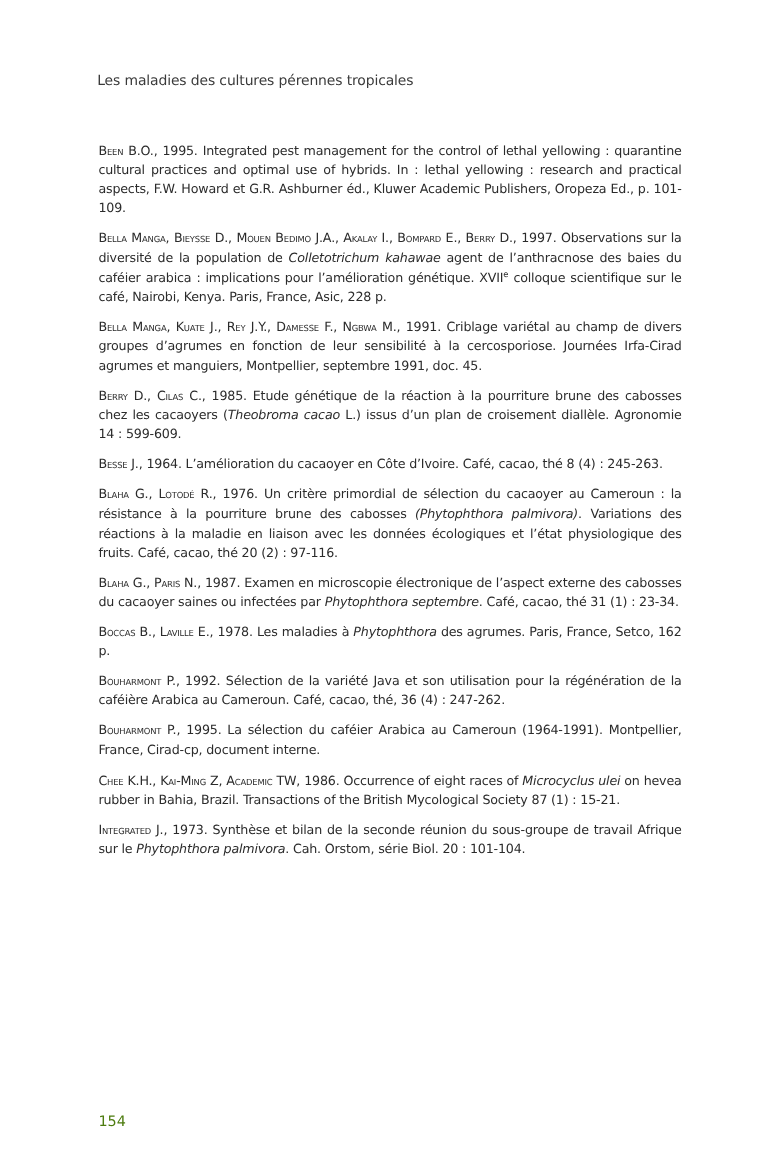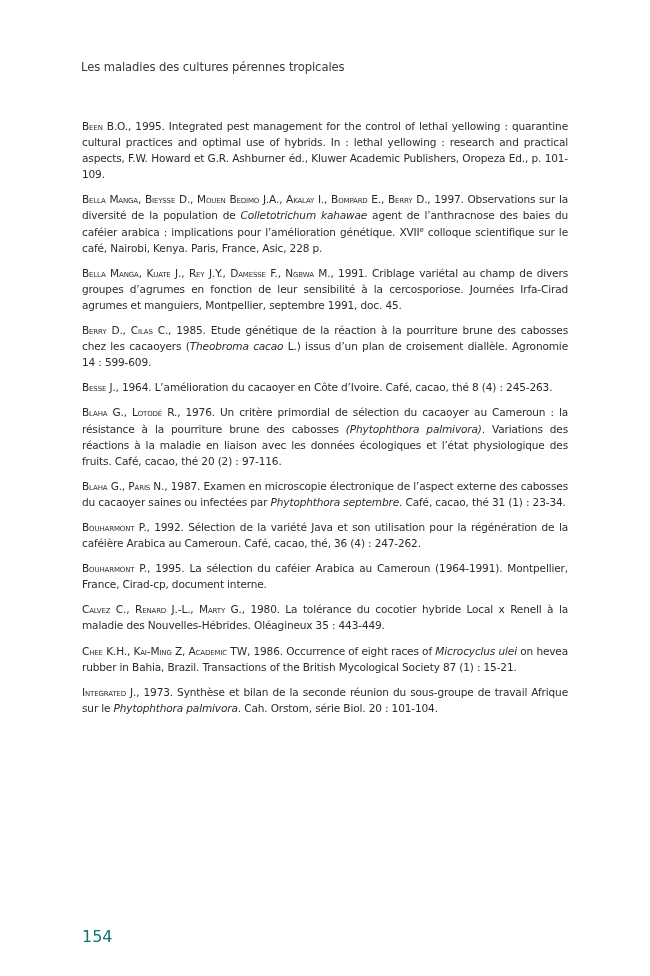--- a/index.html
+++ b/index.html
@@ -4,35 +4,35 @@
 <style>
   html, body { margin: 0; padding: 0; background: #ffffff; }
   body { width: 650px; height: 976px; position: relative; overflow: hidden;
          font-family: "DejaVu Sans", sans-serif; color: #2b2b2b; }
   .running-head { position: absolute; left: 81px; top: 60px; font-size: 11.6px; color: #3a3a3a; letter-spacing: -0.1px; }
   .refs { position: absolute; left: 82px; top: 118px; width: 486px; }
   .ref { font-size: 10.55px; line-height: 16.1px; text-align: justify; margin: 0 0 9px 0; letter-spacing: -0.15px; hyphens: manual; }
   .sc { font-variant: small-caps; }
   .it { font-style: italic; }
   sup { font-size: 7px; line-height: 0; vertical-align: 4px; }
-  .folio { position: absolute; left: 82px; top: 927px; font-size: 16px; color: #0f766e; }
+  .folio { position: absolute; left: 82px; top: 927px; font-size: 12px; color: #4d7c0f; }
 </style>
 </head>
 <body>
 
 <div class="running-head">Les maladies des cultures pérennes tropicales</div>
 
 <div class="refs" id="refs">
     <p class="ref"><span class="sc">Been</span><span> B.O., 1995. Integrated pest management for the control of lethal yellowing : quarantine cultural practices and optimal use of hybrids. In : lethal yellowing : research and practical aspects, F.W. Howard et G.R. Ashburner éd., Kluwer Academic Publishers, Oropeza Ed., p. 101-109.</span></p>
     <p class="ref"><span class="sc">Bella Manga</span><span>, </span><span class="sc">Bieysse</span><span> D., </span><span class="sc">Mouen Bedimo</span><span> J.A., </span><span class="sc">Akalay</span><span> I., </span><span class="sc">Bompard</span><span> E., </span><span class="sc">Berry</span><span> D., 1997. Observations sur la diversité de la population de </span><span class="it">Colletotrichum kahawae</span><span> agent de l’anthracnose des baies du caféier arabica : implications pour l’amélioration génétique. XVII</span><sup>e</sup><span> colloque scientifique sur le café, Nairobi, Kenya. Paris, France, Asic, 228 p.</span></p>
     <p class="ref"><span class="sc">Bella Manga</span><span>, </span><span class="sc">Kuate</span><span> J., </span><span class="sc">Rey</span><span> J.Y., </span><span class="sc">Damesse</span><span> F., </span><span class="sc">Ngbwa</span><span> M., 1991. Criblage variétal au champ de divers groupes d’agrumes en fonction de leur sensibilité à la cercosporiose. Journées Irfa-Cirad agrumes et manguiers, Montpellier, septembre 1991, doc. 45.</span></p>
     <p class="ref"><span class="sc">Berry</span><span> D., </span><span class="sc">Cilas</span><span> C., 1985. Etude génétique de la réaction à la pourriture brune des cabosses chez les cacaoyers (</span><span class="it">Theobroma cacao</span><span> L.) issus d’un plan de croisement diallèle. Agronomie 14 : 599-609.</span></p>
     <p class="ref"><span class="sc">Besse</span><span> J., 1964. L’amélioration du cacaoyer en Côte d’Ivoire. Café, cacao, thé 8 (4) : 245-263.</span></p>
     <p class="ref"><span class="sc">Blaha</span><span> G., </span><span class="sc">Lotodé</span><span> R., 1976. Un critère primordial de sélection du cacaoyer au Cameroun : la résistance à la pourriture brune des cabosses </span><span class="it">(Phytophthora palmivora)</span><span>. Variations des réactions à la maladie en liaison avec les données écologiques et l’état physiologique des fruits. Café, cacao, thé 20 (2) : 97-116.</span></p>
     <p class="ref"><span class="sc">Blaha</span><span> G., </span><span class="sc">Paris</span><span> N., 1987. Examen en microscopie électronique de l’aspect externe des cabosses du cacaoyer saines ou infectées par </span><span class="it">Phytophthora septembre</span><span>. Café, cacao, thé 31 (1) : 23-34.</span></p>
+    <p class="ref"><span class="sc">Boccas</span><span> B., </span><span class="sc">Laville</span><span> E., 1978. Les maladies à </span><span class="it">Phytophthora</span><span> des agrumes. Paris, France, Setco, 162 p.</span></p>
     <p class="ref"><span class="sc">Bouharmont</span><span> P., 1992. Sélection de la variété Java et son utilisation pour la régénération de la caféière Arabica au Cameroun. Café, cacao, thé, 36 (4) : 247-262.</span></p>
     <p class="ref"><span class="sc">Bouharmont</span><span> P., 1995. La sélection du caféier Arabica au Cameroun (1964-1991). Montpellier, France, Cirad-cp, document interne.</span></p>
-    <p class="ref"><span class="sc">Calvez</span><span> C., </span><span class="sc">Renard</span><span> J.-L., </span><span class="sc">Marty</span><span> G., 1980. La tolérance du cocotier hybride Local x Renell à la maladie des Nouvelles-Hébrides. Oléagineux 35 : 443-449.</span></p>
     <p class="ref"><span class="sc">Chee</span><span> K.H., </span><span class="sc">Kai-Ming</span><span> Z, </span><span class="sc">Academic</span><span> TW, 1986. Occurrence of eight races of </span><span class="it">Microcyclus ulei</span><span> on hevea rubber in Bahia, Brazil. Transactions of the British Mycological Society 87 (1) : 15-21.</span></p>
     <p class="ref"><span class="sc">Integrated</span><span> J., 1973. Synthèse et bilan de la seconde réunion du sous-groupe de travail Afrique sur le </span><span class="it">Phytophthora palmivora</span><span>. Cah. Orstom, série Biol. 20 : 101-104.</span></p>
   </div>
 
 <div class="folio">154</div>
 
 </body></html>

